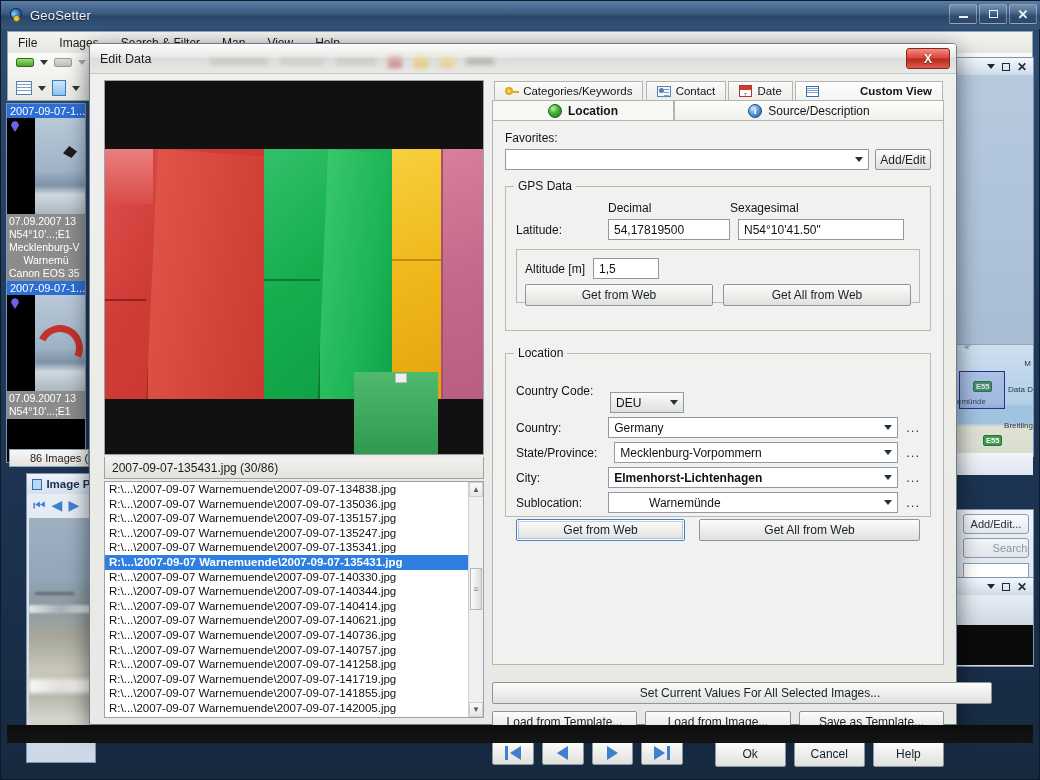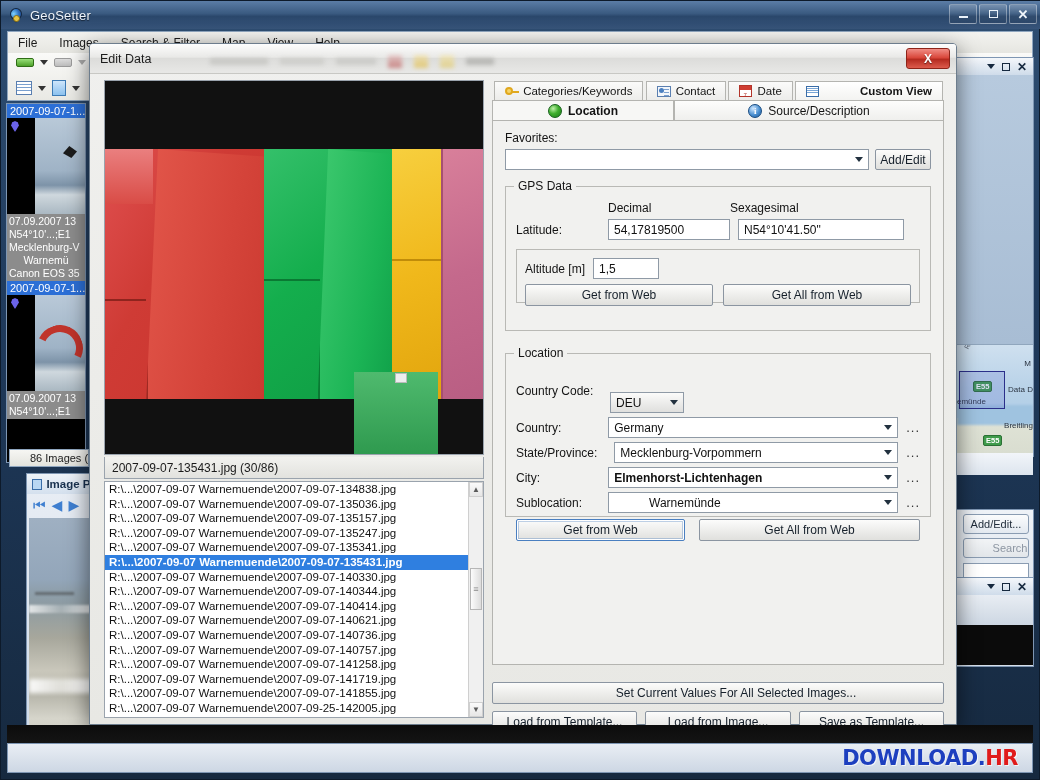--- a/index.html
+++ b/index.html
@@ -630,21 +630,21 @@
           <div class="fl-item sel">R:\...\2007-09-07 Warnemuende\2007-09-07-135431.jpg</div>
           <div class="fl-item">R:\...\2007-09-07 Warnemuende\2007-09-07-140330.jpg</div>
           <div class="fl-item">R:\...\2007-09-07 Warnemuende\2007-09-07-140344.jpg</div>
           <div class="fl-item">R:\...\2007-09-07 Warnemuende\2007-09-07-140414.jpg</div>
           <div class="fl-item">R:\...\2007-09-07 Warnemuende\2007-09-07-140621.jpg</div>
           <div class="fl-item">R:\...\2007-09-07 Warnemuende\2007-09-07-140736.jpg</div>
           <div class="fl-item">R:\...\2007-09-07 Warnemuende\2007-09-07-140757.jpg</div>
           <div class="fl-item">R:\...\2007-09-07 Warnemuende\2007-09-07-141258.jpg</div>
           <div class="fl-item">R:\...\2007-09-07 Warnemuende\2007-09-07-141719.jpg</div>
           <div class="fl-item">R:\...\2007-09-07 Warnemuende\2007-09-07-141855.jpg</div>
-          <div class="fl-item">R:\...\2007-09-07 Warnemuende\2007-09-25-142005.jpg</div>
+          <div class="fl-item">R:\...\2007-09-07 Warnemuende\2007-09-07-142005.jpg</div>
           <div class="fl-item">R:\...\2007-09-07 Warnemuende\2007-09-07-142124.jpg</div>
         </div>
       <div id="fl-scroll">
         <div class="sb-up">▲</div>
         <div class="sb-thumb">≡</div>
         <div class="sb-dn" style="position:absolute;bottom:0;left:0;right:0;">▼</div>
       </div>
     </div>
 
     <div id="dlg-right">
@@ -784,21 +784,21 @@
           <div style="display:flex; gap:14px; margin-top:6px;">
             <div class="btn focus" style="width:176px;">Get from Web</div>
             <div class="btn" style="width:230px;">Get All from Web</div>
           </div>
         </div>
 
       </div>
     </div>
 
     <div id="dlg-bottom">
-      <div class="btn" style="width:452px;padding-left:36px;">Set Current Values For All Selected Images...</div>
+      <div class="btn" style="width:500px;padding-left:36px;">Set Current Values For All Selected Images...</div>
       <div style="display:flex; gap:8px; margin-top:7px;">
         <div class="btn" style="width:145px;">Load from Template...</div>
         <div class="btn" style="width:146px;">Load from Image...</div>
         <div class="btn" style="width:145px;">Save as Template...</div>
       </div>
       <div style="display:flex; gap:8px; margin-top:8px;">
         <div class="nav-btn">
           <span class="bar-l"></span>
             <span class="tri-l"></span>
         </div>
@@ -815,19 +815,14 @@
         <div style="width:18px;"></div>
         <div class="btn" style="width:82px;height:26px;">Ok</div>
         <div class="btn" style="width:82px;height:26px;">Cancel</div>
         <div class="btn" style="width:82px;height:26px;">Help</div>
       </div>
     </div>
   </div>
 
   <div id="hidden-strip"></div>
 
-  <div id="statusbar">
-    <div id="watermark">
-      <span class="blue">DOWNLOAD.</span><span class="red">HR</span>
-    </div>
-  </div>
 
 </div>
 
 </body></html>

